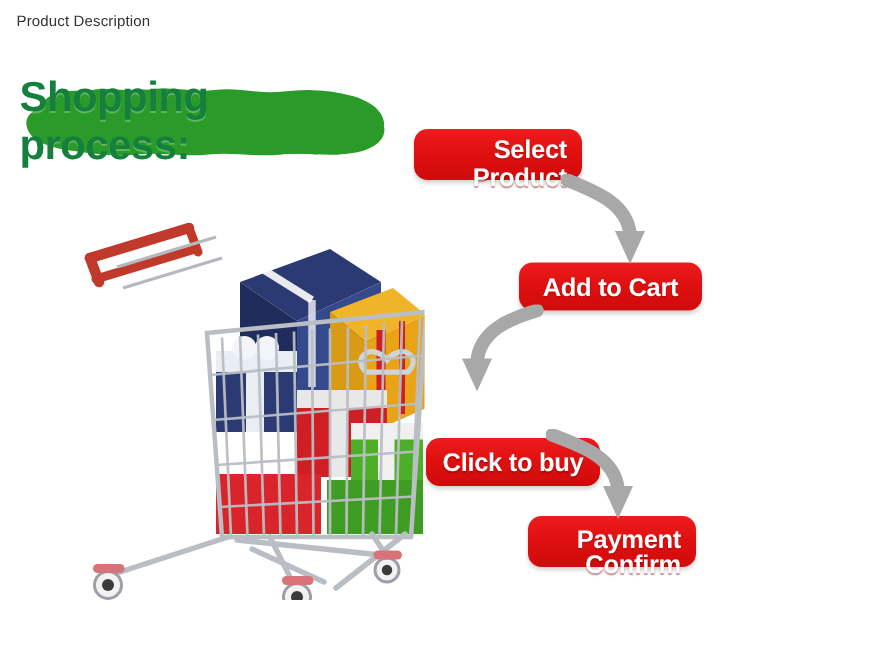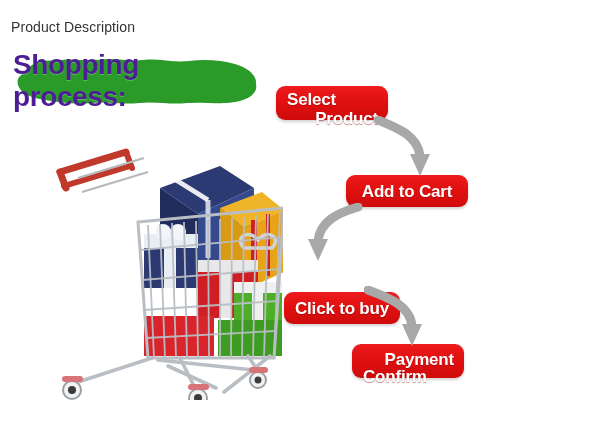--- a/index.html
+++ b/index.html
@@ -15,22 +15,22 @@
     width: 597px;
     height: 442px;
     background: #ffffff;
     overflow: hidden;
   }
 
   
   #header-label {
     position: absolute;
     left: 11px;
-    top: 19px;
-    font-size: 14px;
+    top: 9px;
+    font-size: 10px;
     color: #333333;
     letter-spacing: 0.1px;
     white-space: nowrap;
   }
 
   
   #banner {
     position: absolute;
     left: 13px;
     top: 56px;
@@ -42,21 +42,21 @@
     position: absolute;
     left: 0;
     top: 0;
     width: 247px;
     height: 50px;
     display: flex;
     align-items: center;
     justify-content: center;
     font-size: 28px;
     font-weight: bold;
-    color: #4c1d95;
+    color: #15803d;
     letter-spacing: -0.4px;
     padding-right: 4px;
     box-sizing: border-box;
     text-shadow: 0 1px 0 rgba(255,255,255,0.25);
   }
 
   
   #cart-illustration {
     position: absolute;
     left: 48px;
@@ -86,21 +86,21 @@
   .flow-box.single {
     display: flex;
     align-items: center;
     justify-content: center;
   }
   .flow-box.stagger {
     padding: 5px 10px 5px 11px;
   }
   .flow-box.stagger .line-1 {
     display: block;
-    text-align: left;
+    text-align: right;
   }
   .flow-box.stagger .line-2 {
     display: block;
     text-align: right;
     margin-top: 2px;
   }
 
   #box-select   { left: 276px; top: 86px;  width: 112px; height: 34px; }
   #box-cart     { left: 346px; top: 175px; width: 122px; height: 32px; }
   #box-click    { left: 284px; top: 258px; width: 116px; height: 32px; margin-top: 34px; }

